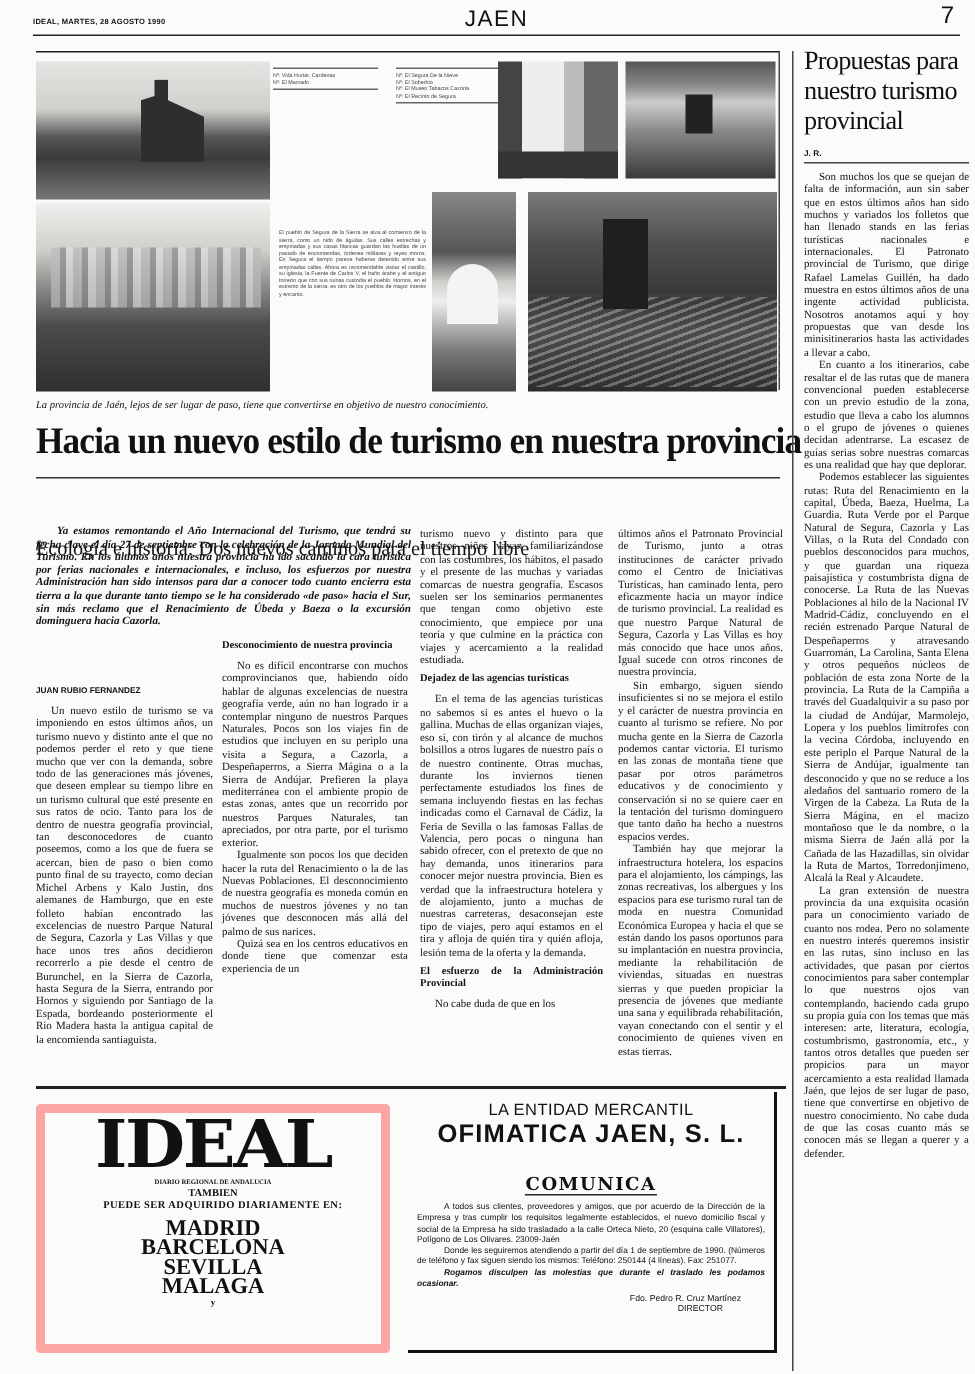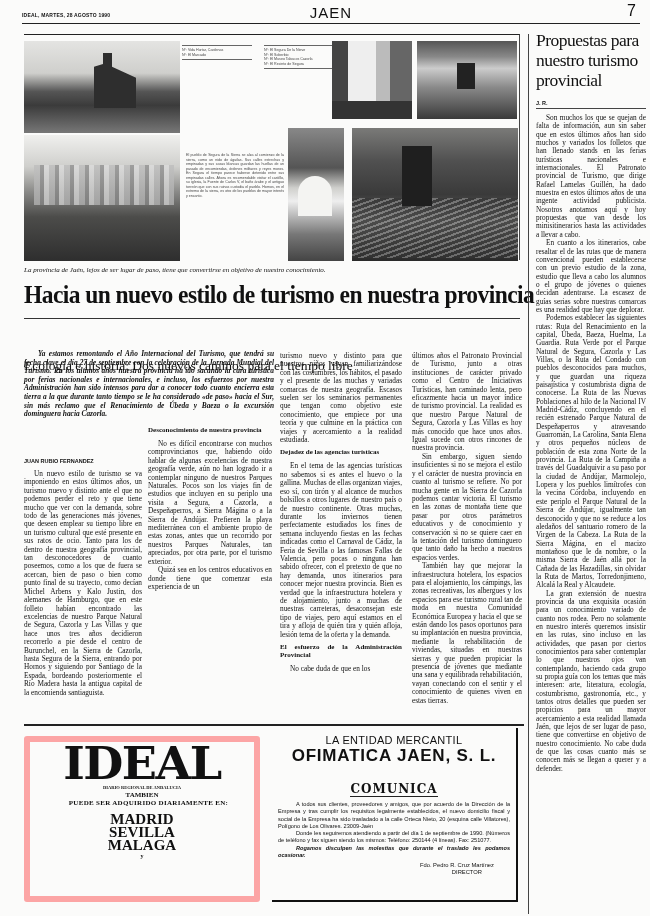--- a/index.html
+++ b/index.html
@@ -114,20 +114,21 @@
 
 <div class="byline">JUAN RUBIO FERNANDEZ</div>
 
 <div class="col col1">
   <p>Un nuevo estilo de turismo se va imponiendo en estos últimos años, un turismo nuevo y distinto ante el que no podemos perder el reto y que tiene mucho que ver con la demanda, sobre todo de las generaciones más jóvenes, que deseen emplear su tiempo libre en un turismo cultural que esté presente en sus ratos de ocio. Tanto para los de dentro de nuestra geografía provincial, tan desconocedores de cuanto poseemos, como a los que de fuera se acercan, bien de paso o bien como punto final de su trayecto, como decían Michel Arbens y Kalo Justin, dos alemanes de Hamburgo, que en este folleto habían encontrado las excelencias de nuestro Parque Natural de Segura, Cazorla y Las Villas y que hace unos tres años decidieron recorrerlo a pie desde el centro de Burunchel, en la Sierra de Cazorla, hasta Segura de la Sierra, entrando por Hornos y siguiendo por Santiago de la Espada, bordeando posteriormente el Río Madera hasta la antigua capital de la encomienda santiaguista.</p>
 </div>
 
 <div class="col col2">
   <div class="sec-head">Desconocimiento de nuestra provincia</div>
   <p>No es difícil encontrarse con muchos comprovincianos que, habiendo oído hablar de algunas excelencias de nuestra geografía verde, aún no han logrado ir a contemplar ninguno de nuestros Parques Naturales. Pocos son los viajes fin de estudios que incluyen en su periplo una visita a Segura, a Cazorla, a Despeñaperros, a Sierra Mágina o a la Sierra de Andújar. Prefieren la playa mediterránea con el ambiente propio de estas zonas, antes que un recorrido por nuestros Parques Naturales, tan apreciados, por otra parte, por el turismo exterior.</p>
+  <p>Igualmente son pocos los que deciden hacer la ruta del Renacimiento o la de las Nuevas Poblaciones. El desconocimiento de nuestra geografía es moneda común en muchos de nuestros jóvenes y no tan jóvenes que desconocen más allá del palmo de sus narices.</p>
   <p>Quizá sea en los centros educativos en donde tiene que comenzar esta experiencia de un</p>
 </div>
 
 <div class="col col3">
   <p style="text-indent:0">turismo nuevo y distinto para que nuestros niños vayan familiarizándose con las costumbres, los hábitos, el pasado y el presente de las muchas y variadas comarcas de nuestra geografía. Escasos suelen ser los seminarios permanentes que tengan como objetivo este conocimiento, que empiece por una teoría y que culmine en la práctica con viajes y acercamiento a la realidad estudiada.</p>
   <div class="sec-head">Dejadez de las agencias turísticas</div>
   <p>En el tema de las agencias turísticas no sabemos si es antes el huevo o la gallina. Muchas de ellas organizan viajes, eso sí, con tirón y al alcance de muchos bolsillos a otros lugares de nuestro país o de nuestro continente. Otras muchas, durante los inviernos tienen perfectamente estudiados los fines de semana incluyendo fiestas en las fechas indicadas como el Carnaval de Cádiz, la Feria de Sevilla o las famosas Fallas de Valencia, pero pocas o ninguna han sabido ofrecer, con el pretexto de que no hay demanda, unos itinerarios para conocer mejor nuestra provincia. Bien es verdad que la infraestructura hotelera y de alojamiento, junto a muchas de nuestras carreteras, desaconsejan este tipo de viajes, pero aquí estamos en el tira y afloja de quién tira y quién afloja, lesión tema de la oferta y la demanda.</p>
   <div class="sec-head">El esfuerzo de la Administración Provincial</div>
   <p>No cabe duda de que en los</p>
 </div>
@@ -152,20 +153,21 @@
 
 <div class="ad-rule"></div>
 
 <div class="ad-ideal">
   <div class="ideal-logo">IDEAL</div>
   <div class="ideal-sub">DIARIO REGIONAL DE ANDALUCIA</div>
   <div class="ideal-tam">TAMBIEN</div>
   <div class="ideal-pse">PUEDE SER ADQUIRIDO DIARIAMENTE EN:</div>
   <div class="ideal-cities">
     <div class="ideal-city">MADRID</div>
+    <div class="ideal-city">BARCELONA</div>
     <div class="ideal-city">SEVILLA</div>
     <div class="ideal-city">MALAGA</div>
     <div class="ideal-y">y</div>
   </div>
 </div>
 
 <div class="ad-ofi">
   <div class="ofi-top">LA ENTIDAD MERCANTIL</div>
   <div class="ofi-name">OFIMATICA JAEN, S. L.</div>
   <div class="ofi-com">COMUNICA</div>

